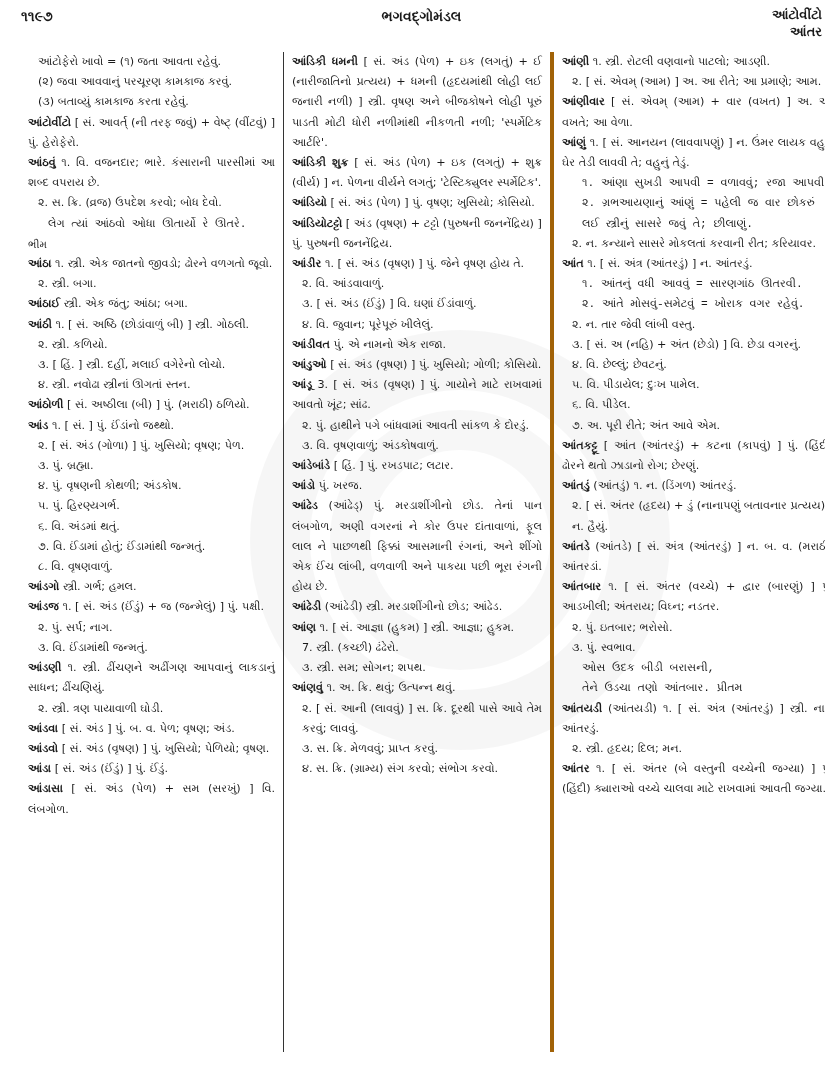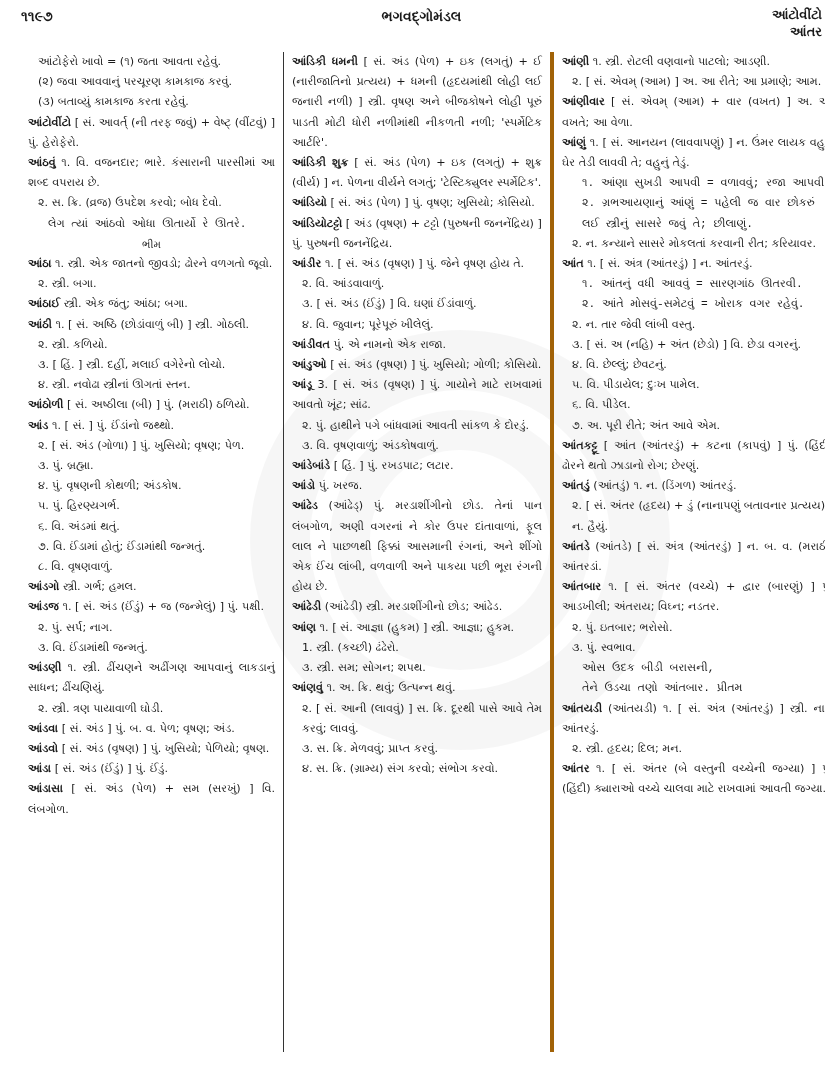--- a/index.html
+++ b/index.html
@@ -31,21 +31,21 @@
     box-sizing: border-box; padding: 0 8px 0 12px;
     font-size: 11.2px; line-height: 20.2px;
   }
   .col1 { width: 268px; border-right: 1px solid #333; }
   .col2 { width: 270px; border-right: 4px solid #a16207; padding-left: 8px; }
   .col3 { width: 287px; padding-left: 8px; }
   .entry { margin: 0; text-align: justify; }
   .entry .hw { font-weight: bold; }
   .sense { padding-left: 10px; margin: 0; text-align: justify; }
   .quote { padding-left: 20px; margin: 0; font-family: Liberation Mono, monospace; }
-  .attrib { text-align: center; margin: 0; font-size: 10.5px; }
+  .attrib { text-align: left; margin: 0; font-size: 10.5px; }
 </style>
 </head>
 <body>
 
 <div class="watermark"></div>
 <div class="watermark2"></div>
 
 <div class="header">
   <div class="page-num">૧૧૯૭</div>
   <div class="page-title">ભગવદ્ગોમંડલ</div>
@@ -104,21 +104,21 @@
       <p class="entry"><span class="hw">આંડીવત</span><span> પું. એ નામનો એક રાજા.</span></p>
       <p class="entry"><span class="hw">આંડુઓ</span><span> [ સં. અંડ (વૃષણ) ] પું. ખુસિયો; ગોળી; કોસિયો.</span></p>
       <p class="entry"><span class="hw">આંડૂ</span><span> 3. [ સં. અંડ (વૃષણ) ] પું. ગાયોને માટે રાખવામાં આવતો ખૂંટ; સાંઢ.</span></p>
       <p class="sense">૨. પું. હાથીને પગે બાંધવામાં આવતી સાંકળ કે દોરડું.</p>
       <p class="sense">૩. વિ. વૃષણવાળું; અંડકોષવાળું.</p>
       <p class="entry"><span class="hw">આંડેબાંડે</span><span> [ હિં. ] પું. રખડપાટ; લટાર.</span></p>
       <p class="entry"><span class="hw">આંડો</span><span> પું. ખરજ.</span></p>
       <p class="entry"><span class="hw">આંઢેડ</span><span> (આંઢેડ્) પું. મરડાશીંગીનો છોડ. તેનાં પાન લંબગોળ, અણી વગરનાં ને કોર ઉપર દાંતાવાળાં, ફૂલ લાલ ને પાછળથી ફિક્કાં આસમાની રંગનાં, અને શીંગો એક ઈંચ લાંબી, વળવાળી અને પાકયા પછી ભૂરા રંગની હોય છે.</span></p>
       <p class="entry"><span class="hw">આંઢેડી</span><span> (આંઢેડી) સ્ત્રી. મરડાશીંગીનો છોડ; આંઢેડ.</span></p>
       <p class="entry"><span class="hw">આંણ</span><span> ૧. [ સં. આજ્ઞા (હુકમ) ] સ્ત્રી. આજ્ઞા; હુકમ.</span></p>
-      <p class="sense">1. સ્ત્રી. (કચ્છી) ઢંઢેરો.</p>
+      <p class="sense">7. સ્ત્રી. (કચ્છી) ઢંઢેરો.</p>
       <p class="sense">૩. સ્ત્રી. સમ; સોગન; શપથ.</p>
       <p class="entry"><span class="hw">આંણવું</span><span> ૧. અ. ક્રિ. થવું; ઉત્પન્ન થવું.</span></p>
       <p class="sense">૨. [ સં. આની (લાવવું) ] સ. ક્રિ. દૂરથી પાસે આવે તેમ કરવું; લાવવું.</p>
       <p class="sense">૩. સ. ક્રિ. મેળવવું; પ્રાપ્ત કરવું.</p>
       <p class="sense">૪. સ. ક્રિ. (ગ્રામ્ય) સંગ કરવો; સંભોગ કરવો.</p>
     </div>
   <div class="col col3">
       <p class="entry"><span class="hw">આંણી</span><span> ૧. સ્ત્રી. રોટલી વણવાનો પાટલો; આડણી.</span></p>
       <p class="sense">૨. [ સં. એવમ્ (આમ) ] અ. આ રીતે; આ પ્રમાણે; આમ.</p>
       <p class="entry"><span class="hw">આંણીવાર</span><span> [ સં. એવમ્ (આમ) + વાર (વખત) ] અ. આ વખતે; આ વેળા.</span></p>

